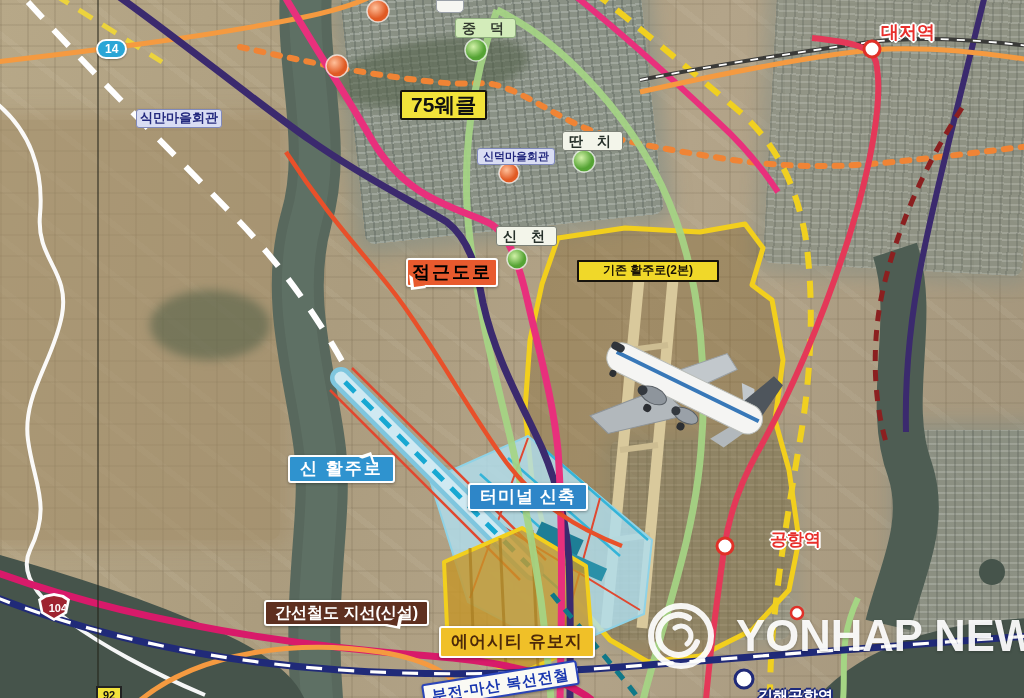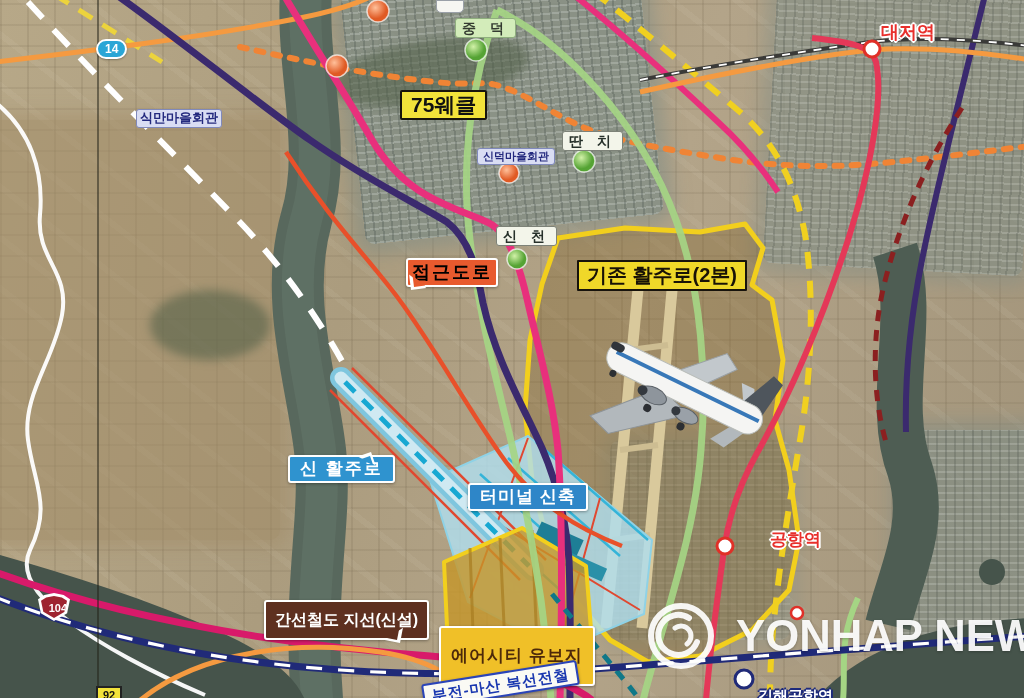--- a/index.html
+++ b/index.html
@@ -22,33 +22,33 @@
   svg.overlay{position:absolute;left:0;top:0;}
 
   
   .lbl{position:absolute;white-space:nowrap;font-weight:bold;line-height:1.15;
        padding:2px 7px;border-radius:3px;z-index:30;}
   .lav{background:#d9ddf3;border:1px solid #8089bb;color:#23297e;font-size:13px;padding:1px 3px;}
   .lav.small{font-size:11px;padding:1px 5px;}
   .grn{background:#d3ecba;border:1px solid #8fae7e;color:#333a30;font-size:14px;letter-spacing:5px;padding:1px 6px;}
   .wht{background:#f3f5ea;border:1px solid #7d8278;color:#26302a;font-size:14px;letter-spacing:5px;padding:1px 6px;}
   .yel{background:#f2e23a;border:2px solid #17130c;color:#111;font-size:21px;padding:1px 9px;border-radius:2px;}
-  .yel2{background:#f0d829;border:2px solid #17130c;color:#181206;font-size:20px;padding:2px 8px;border-radius:1px;}
+  .yel2{background:#f0d829;border:2px solid #17130c;color:#181206;font-size:12px;padding:2px 24px;border-radius:1px;}
   .bubble{border:2px solid #fff;color:#fff;box-shadow:0 1px 3px rgba(0,0,0,.35);}
   .b-access{background:#e85a2e;color:#000000;font-size:18px;letter-spacing:2px;padding:2px 4px;}
   .b-access::before{content:"";position:absolute;left:-8px;bottom:-16px;border:11px solid transparent;border-top-color:#fff;transform:rotate(38deg);}
   .b-access::after{content:"";position:absolute;left:-2px;bottom:-10px;border:8px solid transparent;border-top-color:#e85a2e;transform:rotate(38deg);}
   .b-newrwy{background:#2f93cf;font-size:17px;letter-spacing:2px;padding:2px 10px;}
   .b-newrwy::before{content:"";position:absolute;right:12px;top:-15px;border:10px solid transparent;border-bottom-color:#fff;transform:rotate(26deg);}
   .b-newrwy::after{content:"";position:absolute;right:16px;top:-8px;border:7px solid transparent;border-bottom-color:#2f93cf;transform:rotate(26deg);}
   .b-term{background:#2e86c8;font-size:17px;letter-spacing:1px;padding:2px 10px;}
-  .b-rail{background:#5e3020;font-size:16px;padding:9px 9px;}
+  .b-rail{background:#5e3020;font-size:16px;padding:2px 9px;}
   .b-rail::before{content:"";position:absolute;right:16px;bottom:-16px;border:11px solid transparent;border-top-color:#fff;transform:rotate(-34deg);}
   .b-rail::after{content:"";position:absolute;right:22px;bottom:-10px;border:8px solid transparent;border-top-color:#5e3020;transform:rotate(-34deg);}
-  .b-aircity{background:#f0c028;color:#4d2a0a;font-size:17px;letter-spacing:1px;padding:18px 10px;}
+  .b-aircity{background:#f0c028;color:#4d2a0a;font-size:17px;letter-spacing:1px;padding:4px 10px;}
   .stn{position:absolute;font-weight:800;color:#e8302c;z-index:30;
        text-shadow:-2px 0 0 #fff,2px 0 0 #fff,0 -2px 0 #fff,0 2px 0 #fff,-1px -1px 0 #fff,1px 1px 0 #fff,1px -1px 0 #fff,-1px 1px 0 #fff;margin-left:36px;}
   .stn-navy{color:#fff;text-shadow:-2px 0 0 #1d2a7c,2px 0 0 #1d2a7c,0 -2px 0 #1d2a7c,0 2px 0 #1d2a7c,-1px -1px 0 #1d2a7c,1px 1px 0 #1d2a7c;}
   .shield14{position:absolute;background:#2aa6d6;border:2px solid #fff;border-radius:10px;
        color:#fff;font-size:12px;font-weight:bold;padding:0 7px;line-height:16px;z-index:30;box-shadow:0 1px 2px rgba(0,0,0,.3);}
   .shield104{position:absolute;width:32px;height:28px;z-index:30;
        clip-path:polygon(50% 0,80% 7%,100% 22%,91% 72%,50% 100%,9% 72%,0 22%,20% 7%);background:#fff;}
   .shield104 .inner{position:absolute;inset:3px;clip-path:polygon(50% 0,80% 7%,100% 22%,91% 72%,50% 100%,9% 72%,0 22%,20% 7%);
        background:#9e2430;color:#fff;font-size:11px;font-weight:bold;text-align:right;line-height:24px;}
   .shield92{position:absolute;background:#f2e23a;border:2px solid #222;color:#111;

